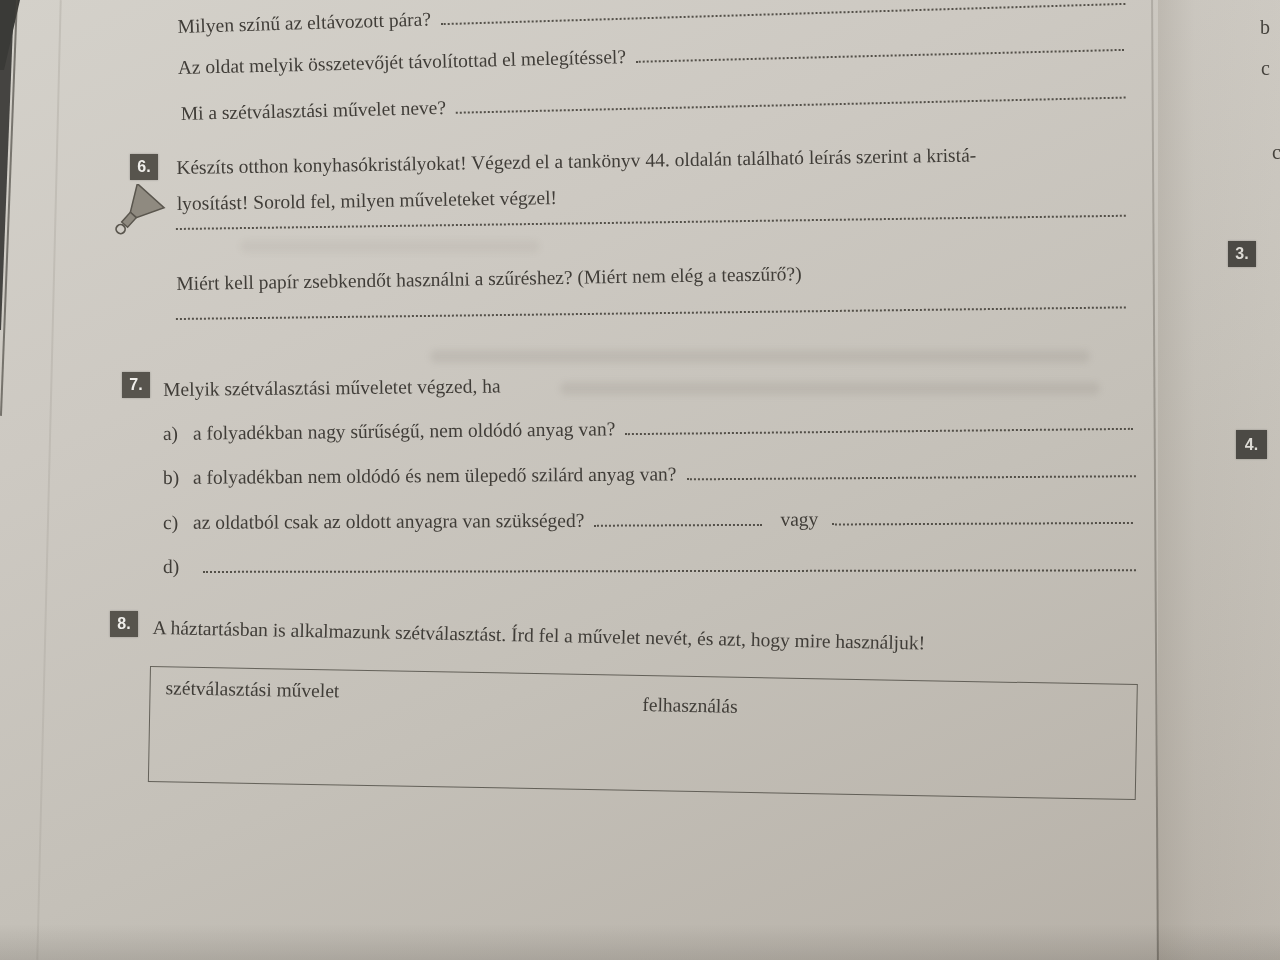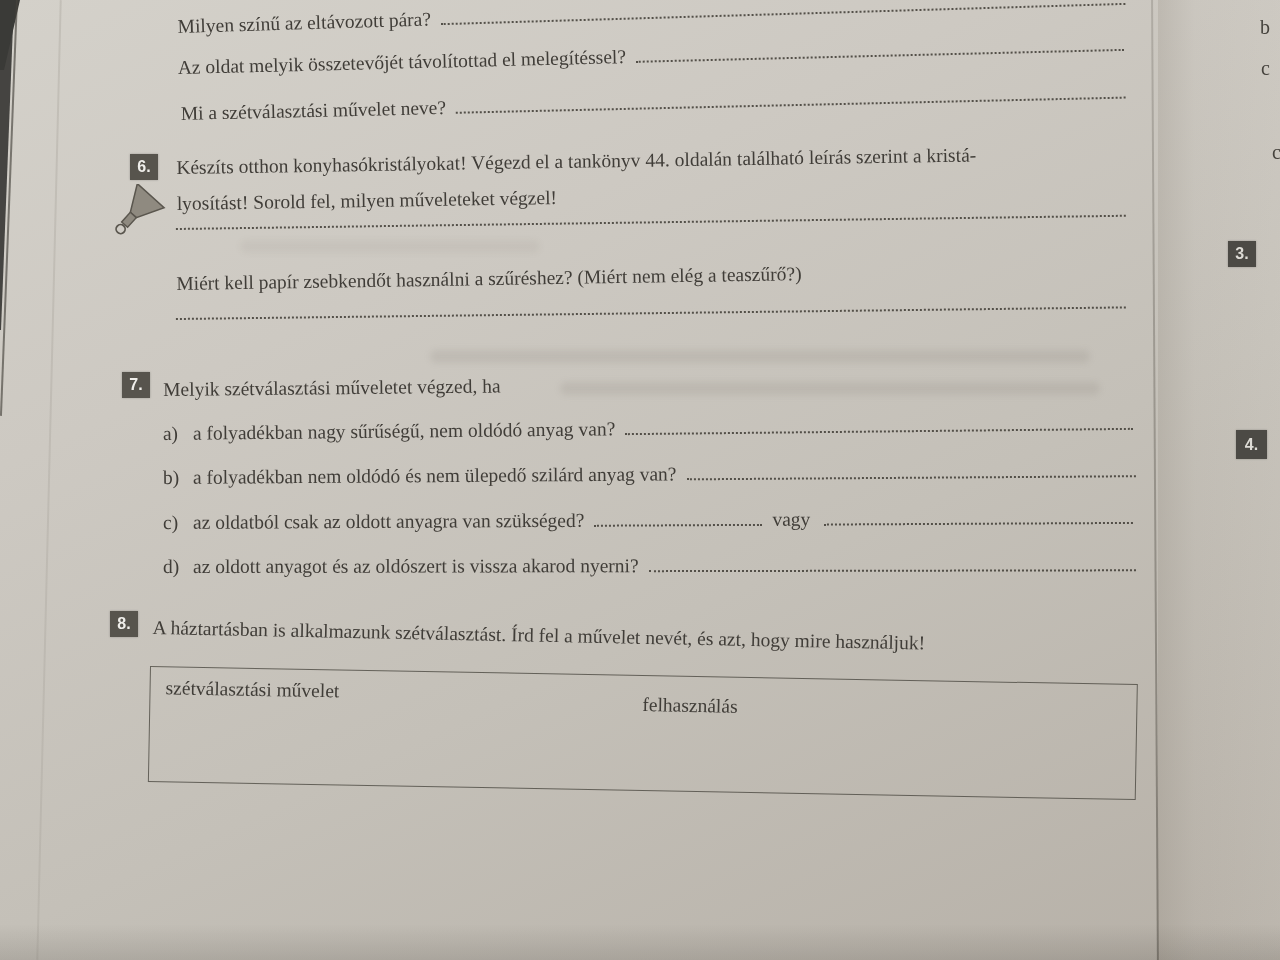--- a/index.html
+++ b/index.html
@@ -53,21 +53,21 @@
     position:absolute; display:flex; align-items:flex-end;
     color:#403d38; font-size:19.5px; white-space:nowrap;
   }
   .row .txt { flex:0 0 auto; }
   .dots {
     flex:1 1 auto; height:1px; margin:0 2px 5px 10px;
     border-bottom:2px dotted rgba(62,59,52,0.85);
   }
   .dots.fixed { flex:0 0 168px; }
   .letter { flex:0 0 30px; }
-  .connector { flex:0 0 auto; margin:0 4px 0 8px; }
+  .connector { flex:0 0 auto; margin:0 4px 0 16px; }
   
   .badge {
     position:absolute; width:28px; height:26px;
     background:#57544d; color:#efeeea;
     font-family:"Liberation Sans", sans-serif; font-weight:bold; font-size:16px;
     display:flex; align-items:center; justify-content:center;
     box-shadow:0 0 2px rgba(0,0,0,0.25);
   }
   .badge.side { background:#4c4a45; color:#dedcd6; }
   .ex-text {
@@ -146,21 +146,20 @@
   </div>
   <div class="row" style="left:163px; top:512px; width:972px; transform:rotate(-0.3deg); transform-origin:left bottom;">
     <span class="letter">c)</span>
     <span class="txt">az oldatból csak az oldott anyagra van szükséged?</span>
     <span class="dots fixed"></span>
     <span class="connector">vagy</span>
     <span class="dots"></span>
   </div>
   <div class="row" style="left:163px; top:556px; width:975px; transform:rotate(-0.1deg); transform-origin:left bottom;">
     <span class="letter">d)</span>
-    <span class="txt">az oldott anyagot és az oldószert is vissza akarod nyerni?</span>
     <span class="dots"></span>
   </div>
 
   <div class="badge" style="left:110px; top:611px;">8.</div>
   <div class="ex-text" style="left:153px; top:610px; white-space:nowrap; transform:rotate(1.15deg); transform-origin:left top;">A háztartásban is alkalmazunk szétválasztást. Írd fel a művelet nevét, és azt, hogy mire használjuk!</div>
 
   <div class="table-box">
     <span class="col1">szétválasztási művelet</span>
     <span class="col2">felhasználás</span>
   </div>

